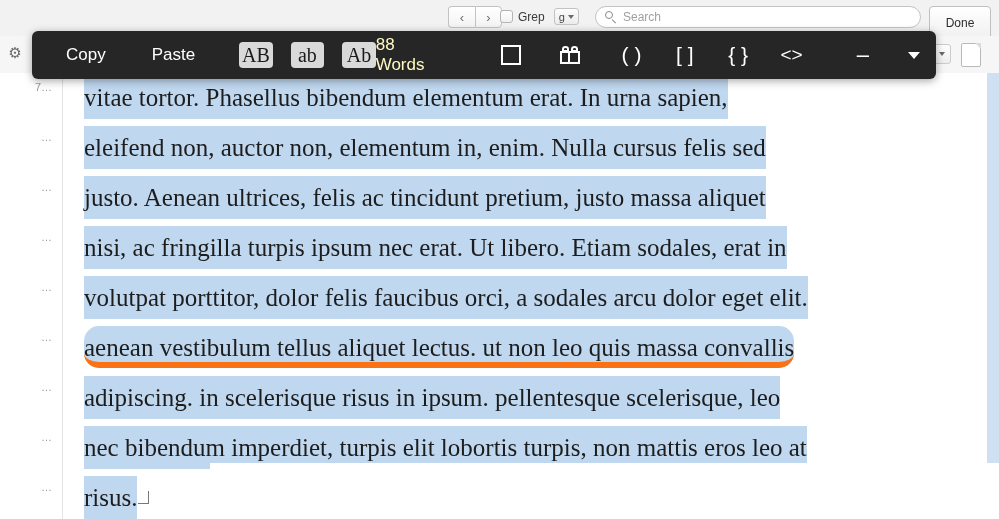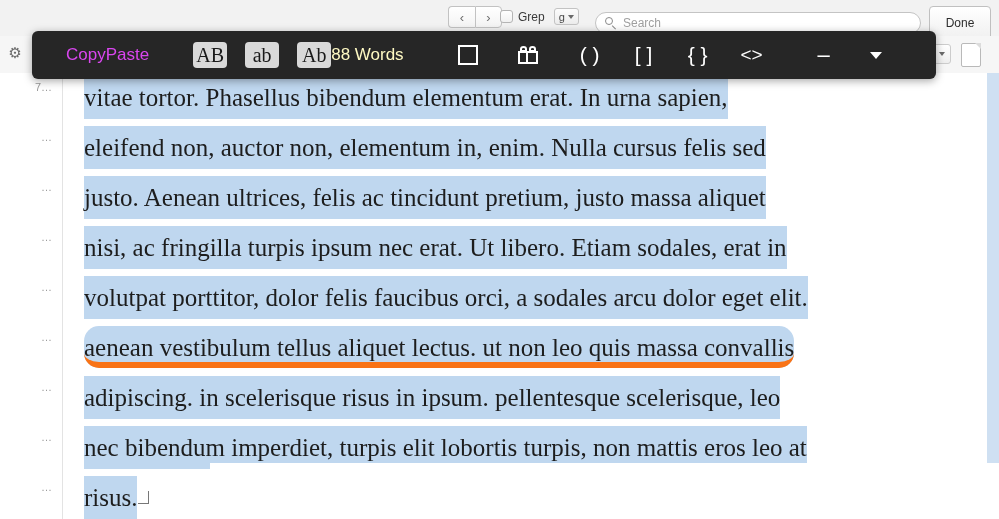--- a/index.html
+++ b/index.html
@@ -95,21 +95,21 @@
   .tri {
     width: 0; height: 0;
     border-left: 3px solid transparent;
     border-right: 3px solid transparent;
     border-top: 4px solid #6a6a6a;
   }
 
   .search-field {
     position: absolute;
     left: 595px;
-    top: 12px;
+    top: 6px;
     width: 326px;
     height: 22px;
     background: #ffffff;
     border: 1px solid #c4c4c4;
     border-radius: 11px;
     display: flex;
     align-items: center;
     box-sizing: border-box;
   }
   .search-icon {
@@ -301,31 +301,31 @@
     left: 32px; top: 31px;
     width: 904px;
     height: 48px;
     background: #262626;
     border-radius: 6px;
     display: flex;
     align-items: center;
     box-shadow: 0 2px 8px rgba(0,0,0,0.35);
   }
   .popup-item {
-    color: #d946ef;
+    color: #ffffff;
     font-size: 17px;
     font-family: "Liberation Sans", sans-serif;
     display: flex;
     align-items: center;
     justify-content: center;
     height: 48px;
     user-select: none;
   }
   .pi-copy { margin-left: 34px; }
-  .pi-paste { }
+  .pi-paste { margin-left: 46px; }
 
   .case-btn {
     width: 34px;
     height: 26px;
     background: #d9d9d9;
     border-radius: 4px;
     color: #1a1a1a;
     font-family: "Liberation Serif", serif;
     font-size: 20px;
     display: flex;

